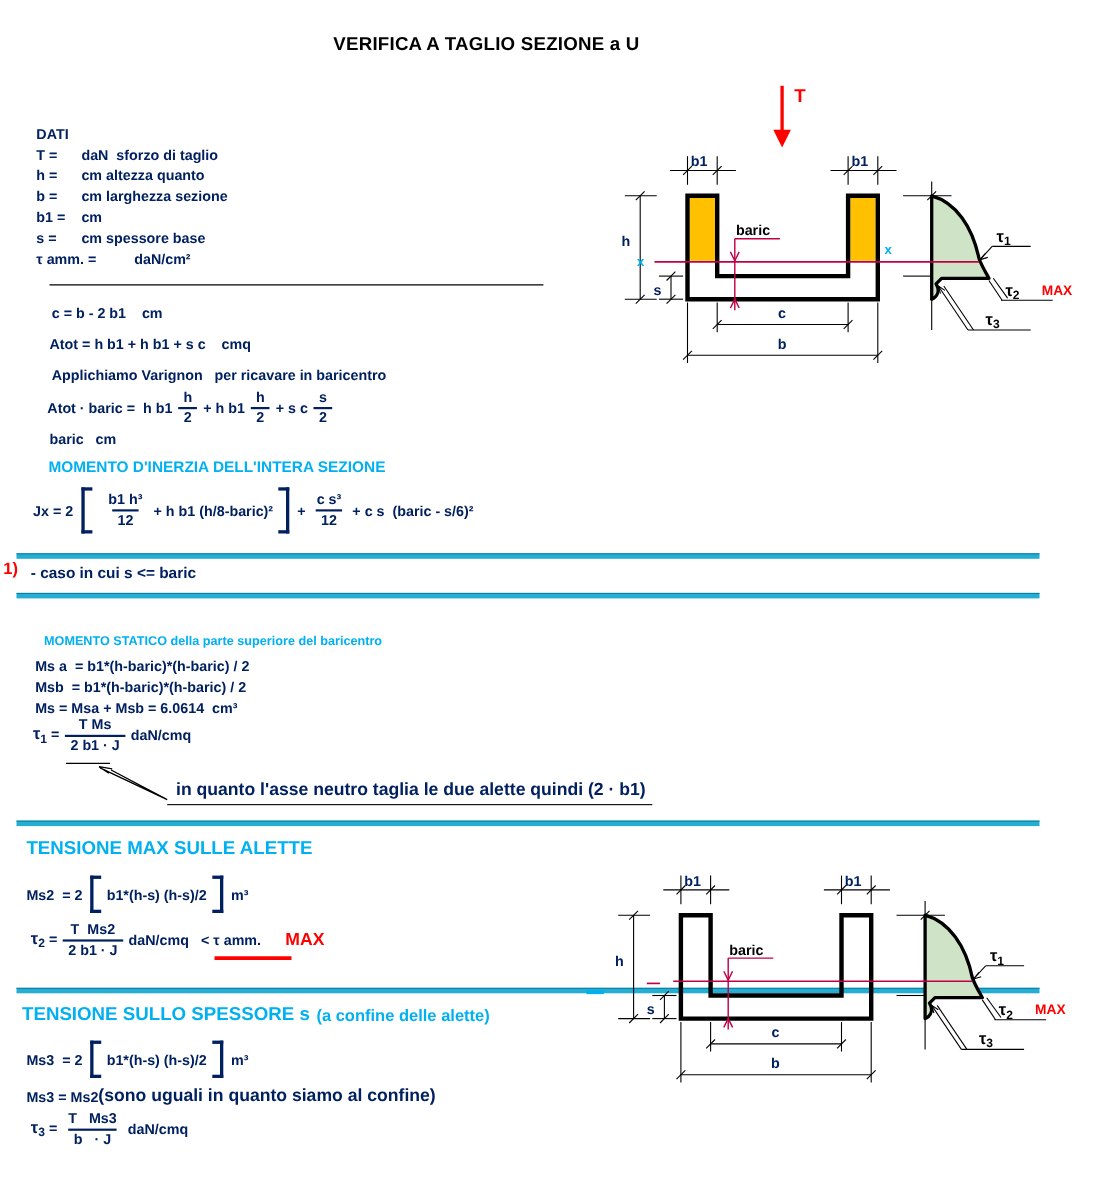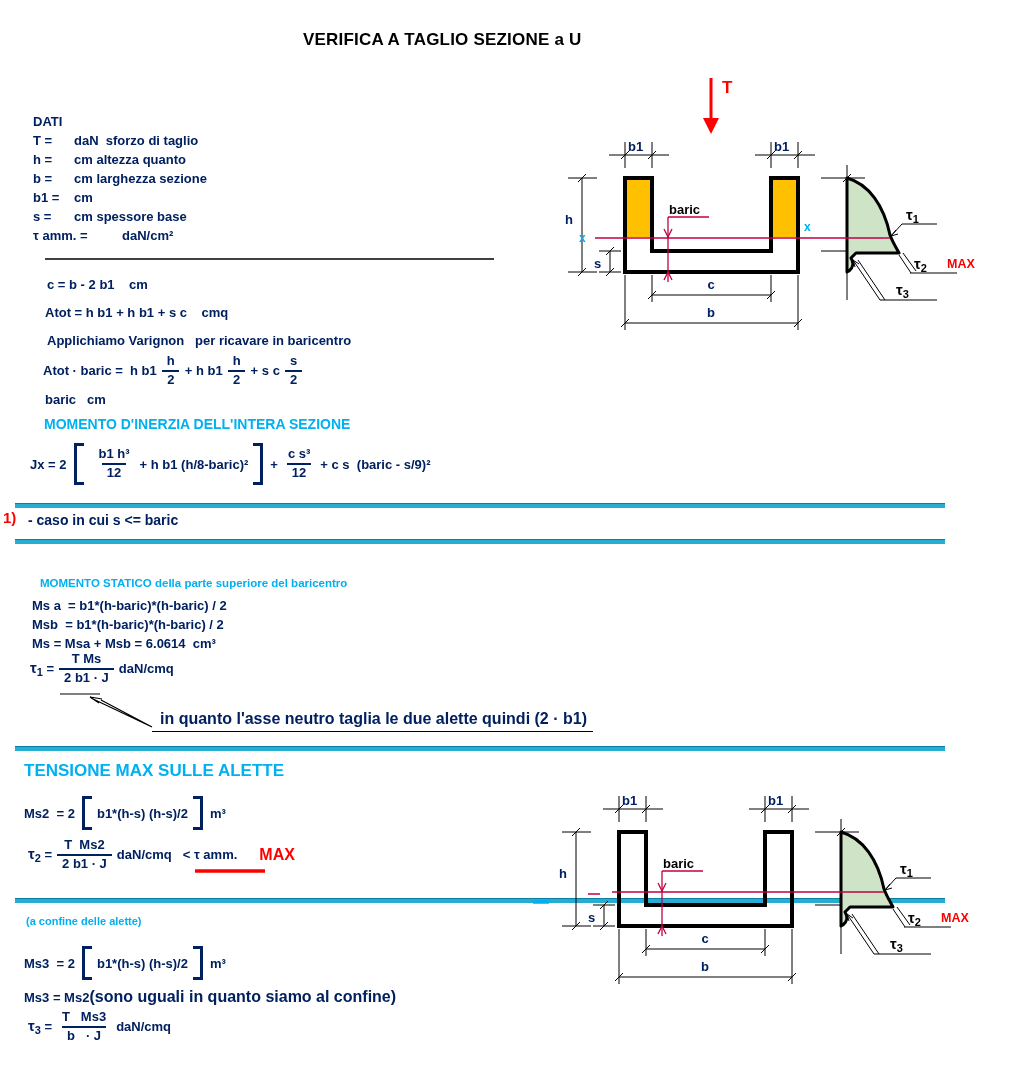--- a/index.html
+++ b/index.html
@@ -2,21 +2,21 @@
 <html style="--navy: #002060; --cyan: #00b0f0; --red: #ff0000; --crimson: #c00045; --yellow: #ffc000; --green: #cfe3c6;"><head>
 <meta charset="utf-8">
 <style>
   html,body{margin:0;padding:0;}
   body{
     position:relative;width:1012px;height:1074px;background:#fff;overflow:hidden;
     font-family:"Liberation Sans",sans-serif;font-weight:700;color:var(--navy,#002060);
   }
   .abs{position:absolute;white-space:pre;}
   .row{position:absolute;display:flex;align-items:center;white-space:pre;}
-  .f11{font-size:11px}.f12{font-size:16px}.f13{font-size:13px}.f135{font-size:14px}
+  .f11{font-size:15px}.f12{font-size:16px}.f13{font-size:13px}.f135{font-size:14px}
   .f15{font-size:15px}.f17{font-size:17px}
   .cyan{color:var(--cyan,#00b0f0)}
   .red{color:var(--red,#ff0000)}
   .title{font-size:17px;color:#000;letter-spacing:.2px}
   .sym-col{display:inline-block;width:41px}
   .sym-col-wide{display:inline-block;width:89px}
   .frac{display:inline-flex;flex-direction:column;align-items:center;text-align:center;margin:0 5px;line-height:1.15}
   .frac .num{padding:0 5px 1px}
   .frac .den{border-top:2px solid var(--navy,#002060);padding:1px 5px 0}
   .bk{display:inline-block;width:7px;border:3px solid var(--navy,#002060);}
@@ -78,21 +78,21 @@
 <div class="abs f135 cyan" style="left:44px;top:416px">MOMENTO D'INERZIA DELL'INTERA SEZIONE</div>
 
 <div class="row f13" style="left:30px;top:443px">
   <span>Jx = 2</span>
   <span class="bk l h36"></span>
   <span class="frac"><span class="num">b1 h³</span><span class="den">12</span></span>
   <span>+ h b1 (h/8-baric)²</span>
   <span class="bk r h36"></span>
   <span>+</span>
   <span class="frac"><span class="num">c s³</span><span class="den">12</span></span>
-  <span>+ c s  (baric - s/9)²</span>
+  <span>+ c s  (baric - s/6)²</span>
 </div>
 
 <div class="cyanbar" style="top:503px"></div>
 <div class="abs f15 red" style="left:3px;top:509px">1)</div>
 <div class="abs f135" style="left:28px;top:512px">- caso in cui s &lt;= baric</div>
 <div class="cyanbar" style="top:539px"></div>
 
 <div class="abs cyan" style="left:40px;top:577px;font-size:11.5px">MOMENTO STATICO della parte superiore del baricentro</div>
 <div class="abs f13" style="left:32px;top:598px">Ms a  = b1*(h-baric)*(h-baric) / 2</div>
 <div class="abs f13" style="left:32px;top:617px">Msb  = b1*(h-baric)*(h-baric) / 2</div>
@@ -119,20 +119,21 @@
 <div class="row f13" style="left:28px;top:838px">
   <span><span class="tausym">τ</span><span class="tsub">2</span> <span>=</span></span>
   <span class="frac"><span class="num">T  Ms2</span><span class="den">2 b1 · J</span></span>
   <span>daN/cmq</span>
   <span style="margin-left:11px">&lt; τ amm.</span>
   <span class="red f12" style="margin-left:22px">MAX</span>
 </div>
 
 <div class="cyanbar" style="top:898px"></div>
 <div class="row" style="left:20px;top:911px">
+  <span class="f17 cyan">TENSIONE SULLO SPESSORE s</span>
   <span class="f11 cyan" style="margin-left:6px;margin-top:4px">(a confine delle alette)</span>
 </div>
 
 <div class="row f13" style="left:24px;top:946px">
   <span>Ms3  = 2</span>
   <span class="bk l h30"></span>
   <span>b1*(h-s) (h-s)/2</span>
   <span class="bk r h30"></span>
   <span>m³</span>
 </div>

